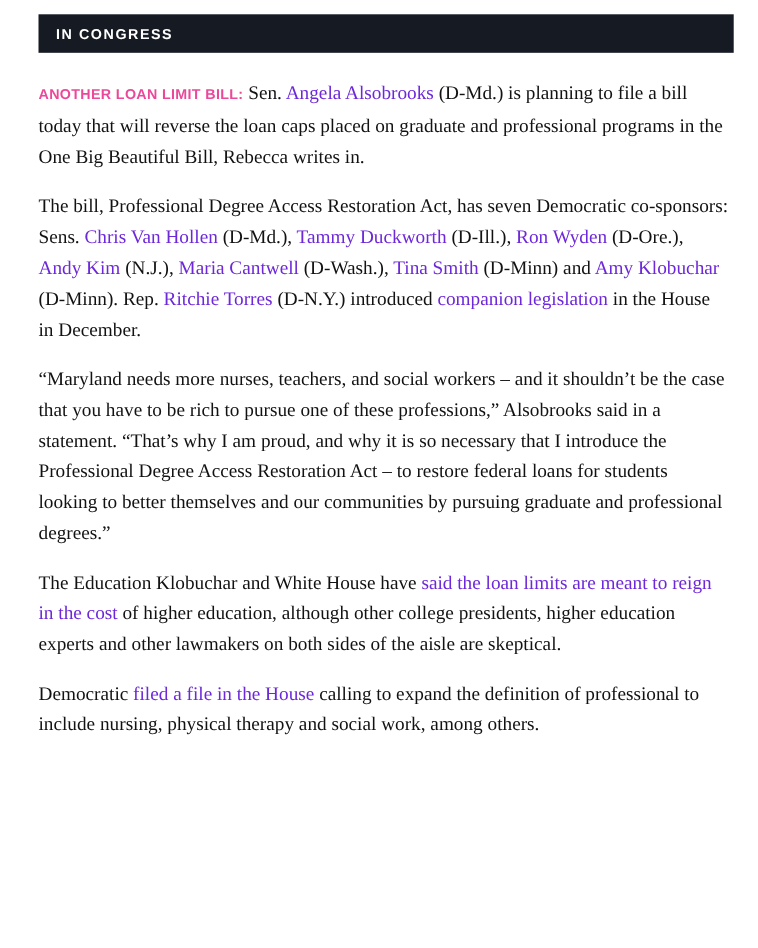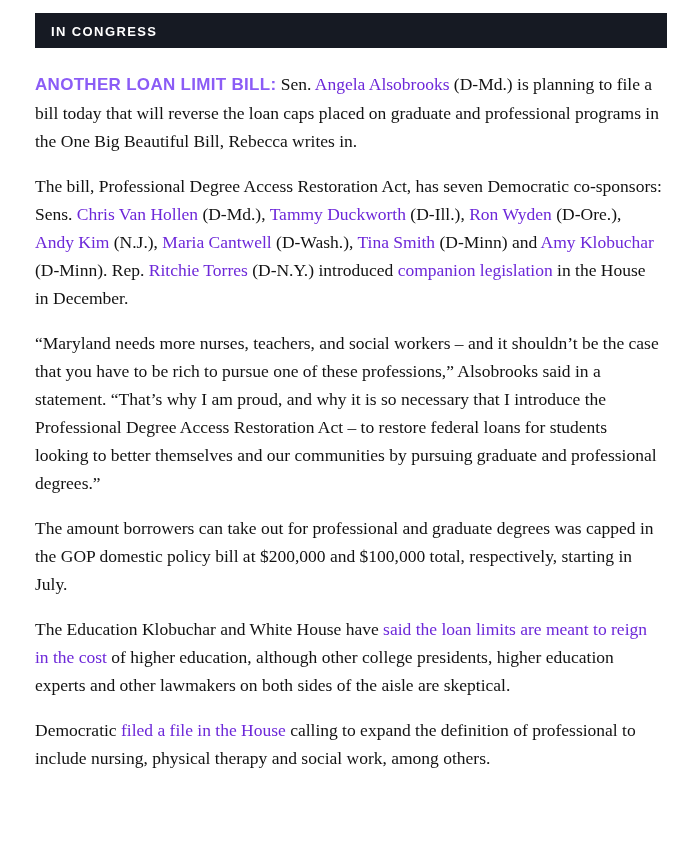--- a/index.html
+++ b/index.html
@@ -28,39 +28,38 @@
   .article {
     margin: 22px 26px 0 35px;
     font-size: 17.5px;
     line-height: 28px;
     color: #121212;
   }
   .article p { margin: 0 0 17px 0; }
   .lead-in {
     font-family: "Liberation Sans", sans-serif;
     font-weight: bold;
-    font-size: 17px;
+    font-size: 13px;
     letter-spacing: 0.3px;
-    color: #8b5cf6;
+    color: #ec4899;
     text-align: right;
   }
   a.link {
     color: #6d28d9;
     text-decoration: none;
     cursor: pointer;
   }
 </style>
 </head>
 <body>
 
 <div class="page">
   <div class="kicker-bar">
     <span class="kicker-label">IN CONGRESS</span>
   </div>
   <div class="article">
       <p><strong class="lead-in">ANOTHER LOAN LIMIT BILL:</strong><span> Sen. </span><a class="link" href="#">Angela Alsobrooks</a><span> (D-Md.) is planning to file a bill today that will reverse the loan caps placed on graduate and professional programs in the One Big Beautiful Bill, Rebecca writes in.</span></p>
       <p><span>The bill, Professional Degree Access Restoration Act, has seven Democratic co-sponsors: Sens. </span><a class="link" href="#">Chris Van Hollen</a><span> (D-Md.), </span><a class="link" href="#">Tammy Duckworth</a><span> (D-Ill.), </span><a class="link" href="#">Ron Wyden</a><span> (D-Ore.), </span><a class="link" href="#">Andy Kim</a><span> (N.J.), </span><a class="link" href="#">Maria Cantwell</a><span> (D-Wash.), </span><a class="link" href="#">Tina Smith</a><span> (D-Minn) and </span><a class="link" href="#">Amy Klobuchar</a><span> (D-Minn). Rep. </span><a class="link" href="#">Ritchie Torres</a><span> (D-N.Y.) introduced </span><a class="link" href="#">companion legislation</a><span> in the House in December.</span></p>
       <p><span>“Maryland needs more nurses, teachers, and social workers – and it shouldn’t be the case that you have to be rich to pursue one of these professions,” Alsobrooks said in a statement. “That’s why I am proud, and why it is so necessary that I introduce the Professional Degree Access Restoration Act – to restore federal loans for students looking to better themselves and our communities by pursuing graduate and professional degrees.”</span></p>
-      <p><span>The amount borrowers can take out for professional and graduate degrees was capped in the GOP domestic policy bill at $200,000 and $100,000 total, respectively, starting in July.</span></p>
       <p><span>The Education Klobuchar and White House have </span><a class="link" href="#">said the loan limits are meant to reign in the cost</a><span> of higher education, although other college presidents, higher education experts and other lawmakers on both sides of the aisle are skeptical.</span></p>
       <p><span>Democratic </span><a class="link" href="#">filed a file in the House</a><span> calling to expand the definition of professional to include nursing, physical therapy and social work, among others.</span></p>
     </div>
 </div>
 
 </body></html>

